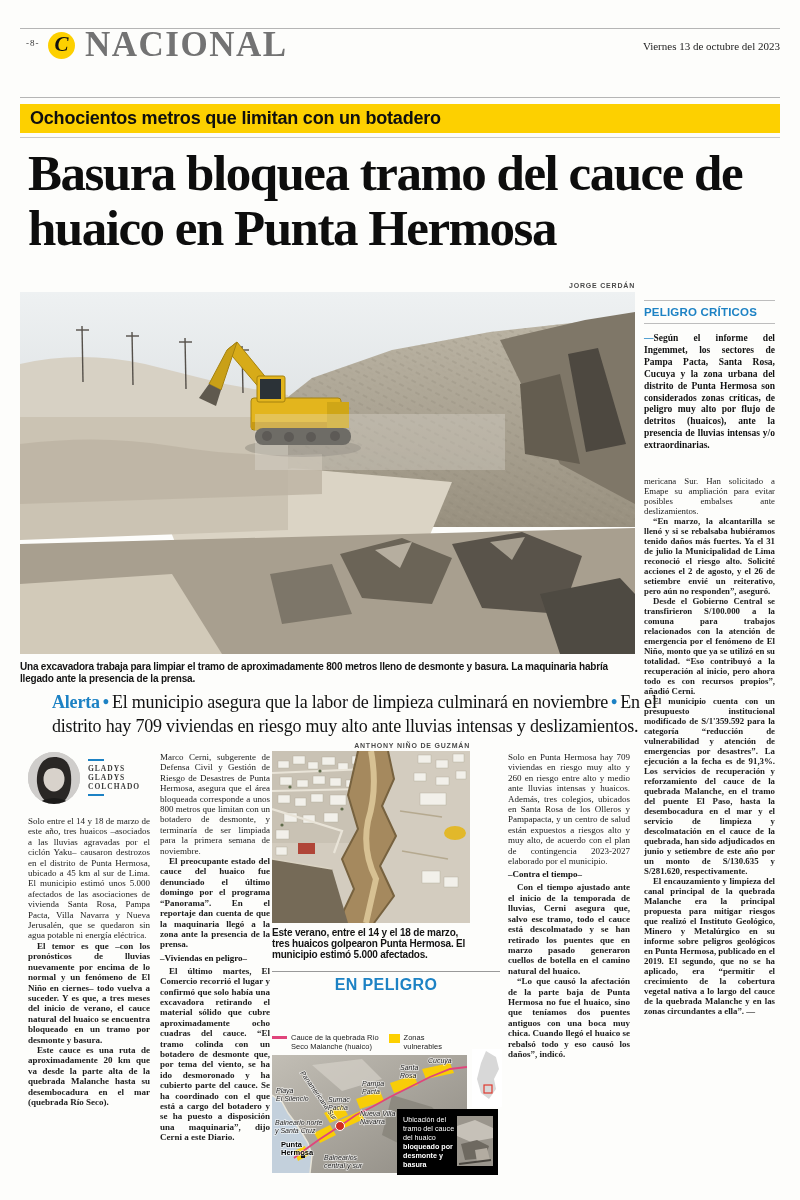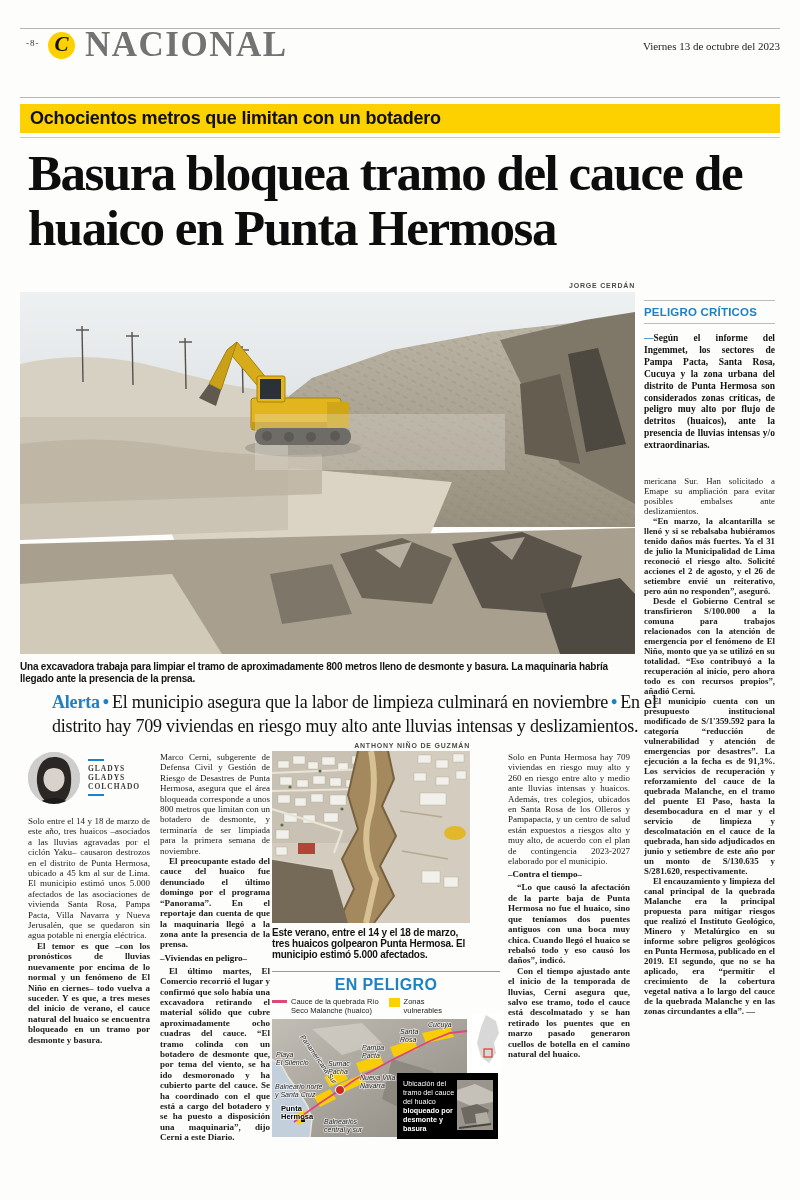--- a/index.html
+++ b/index.html
@@ -54,21 +54,21 @@
     color:#1d82c4;letter-spacing:.2px;margin:5px 0 5px 0;}
   .rail-box-text{font-size:9.5px;line-height:11.9px;font-weight:bold;text-align:justify;
     color:#121212;margin-top:9px;}
   .rail-dash{color:#1d82c4;}
 
   
   .info-title{font-family:"Liberation Sans",sans-serif;font-weight:bold;font-size:16px;
     color:#1d82c4;text-align:center;letter-spacing:.4px;margin:4px 0 3px 0;}
   .legend{display:flex;gap:10px;font-family:"Liberation Sans",sans-serif;font-size:7.5px;
     line-height:9px;color:#222;margin-bottom:4px;}
-  .legend-item{display:flex;gap:4px;align-items:flex-start;}
+  .legend-item{display:flex;gap:4px;align-items:flex-start;margin-top:36px;}
   .sw-line{width:15px;height:3px;background:#e0457b;margin-top:3px;flex:none;}
   .sw-box{width:11px;height:9px;background:#fdd000;margin-top:1px;flex:none;}
   .map-wrap{position:relative;width:230px;height:120px;}
   .callout{position:absolute;left:125px;top:54px;width:101px;height:66px;background:#000;
     box-sizing:border-box;padding:6px 6px;}
   .callout-text{font-family:"Liberation Sans",sans-serif;font-size:7.2px;line-height:9px;
     color:#fff;width:52px;}
   .callout-photo{position:absolute;right:5px;top:7px;width:36px;height:50px;}
   .locator{position:absolute;left:200px;top:-6px;width:30px;height:58px;background:#fff;}
 </style>
@@ -176,20 +176,21 @@
         <div class="blue-bar"></div>
         <span class="byline-line">GLADYS</span>
         <span class="byline-line">GLADYS</span>
         <span class="byline-line">COLCHADO</span>
         <div class="blue-bar"></div>
       </div>
     </div>
     <div>
         <p class="bt">Solo entre el 14 y 18 de marzo de este año, tres huaicos –asociados a las lluvias agravadas por el ciclón Yaku– causaron destrozos en el distrito de Punta Hermosa, ubicado a 45 km al sur de Lima. El municipio estimó unos 5.000 afectados de las asociaciones de vivienda Santa Rosa, Pampa Pacta, Villa Navarra y Nueva Jerusalén, que se quedaron sin agua potable ni energía eléctrica.</p>
         <p class="bt">El temor es que –con los pronósticos de lluvias nuevamente por encima de lo normal y un fenómeno de El Niño en ciernes– todo vuelva a suceder. Y es que, a tres meses del inicio de verano, el cauce natural del huaico se encuentra bloqueado en un tramo por desmonte y basura.</p>
+        <p class="bt">Este cauce es una ruta de aproximadamente 20 km que va desde la parte alta de la quebrada Malanche hasta su desembocadura en el mar (quebrada Río Seco).</p>
       </div>
   </div>
 
   <div class="col" style="left:160px;top:752px;width:110px;">
     <div>
         <p class="bt">Marco Cerni, subgerente de Defensa Civil y Gestión de Riesgo de Desastres de Punta Hermosa, asegura que el área bloqueada corresponde a unos 800 metros que limitan con un botadero de desmonte, y terminaría de ser limpiada para la primera semana de noviembre.</p>
         <p class="bt">El preocupante estado del cauce del huaico fue denunciado el último domingo por el programa “Panorama”. En el reportaje dan cuenta de que la maquinaria llegó a la zona ante la presencia de la prensa.</p>
         <p class="col-subhead">–Viviendas en peligro–</p>
         <p class="bt">El último martes, El Comercio recorrió el lugar y confirmó que solo había una excavadora retirando el material sólido que cubre aproximadamente ocho cuadras del cauce. “El tramo colinda con un botadero de desmonte que, por tema del viento, se ha ido desmoronado y ha cubierto parte del cauce. Se ha coordinado con el que está a cargo del botadero y se ha puesto a disposición una maquinaria”, dijo Cerni a este Diario.</p>
       </div>
@@ -350,22 +351,22 @@
           </div>
         </div>
       </div>
     </div>
   </div>
 
   <div class="col" style="left:508px;top:752px;width:122px;">
     <div>
         <p class="bt">Solo en Punta Hermosa hay 709 viviendas en riesgo muy alto y 260 en riesgo entre alto y medio ante lluvias intensas y huaicos. Además, tres colegios, ubicados en Santa Rosa de los Olleros y Pampapacta, y un centro de salud están expuestos a riesgos alto y muy alto, de acuerdo con el plan de contingencia 2023-2027 elaborado por el municipio.</p>
         <p class="col-subhead">–Contra el tiempo–</p>
+        <p class="bt">Con el tiempo ajustado ante el inicio de la temporada de lluvias, Cerni asegura que, salvo ese tramo, todo el cauce está descolmatado y se han retirado los puentes que en marzo pasado generaron cuellos de botella en el camino natural del huaico.</p>
         <p class="bt">“Lo que causó la afectación de la parte baja de Punta Hermosa no fue el huaico, sino que teníamos dos puentes antiguos con una boca muy chica. Cuando llegó el huaico se rebalsó todo y eso causó los daños”, indicó.</p>
-        <p class="bt">Con el tiempo ajustado ante el inicio de la temporada de lluvias, Cerni asegura que, salvo ese tramo, todo el cauce está descolmatado y se han retirado los puentes que en marzo pasado generaron cuellos de botella en el camino natural del huaico.</p>
       </div>
   </div>
 
   <div class="col" style="left:644px;top:300px;width:131px;">
     <div class="rail-rule"></div>
     <div class="rail-title">PELIGRO CRÍTICOS</div>
     <div class="rail-rule"></div>
     <div class="rail-box-text">
       <span class="rail-dash">—</span><span>Según el informe del Ingemmet, los sectores de Pampa Pacta, Santa Rosa, Cucuya y la zona urbana del distrito de Punta Hermosa son considerados zonas críticas, de peligro muy alto por flujo de detritos (huaicos), ante la presencia de lluvias intensas y/o extraordinarias.</span>
     </div>

